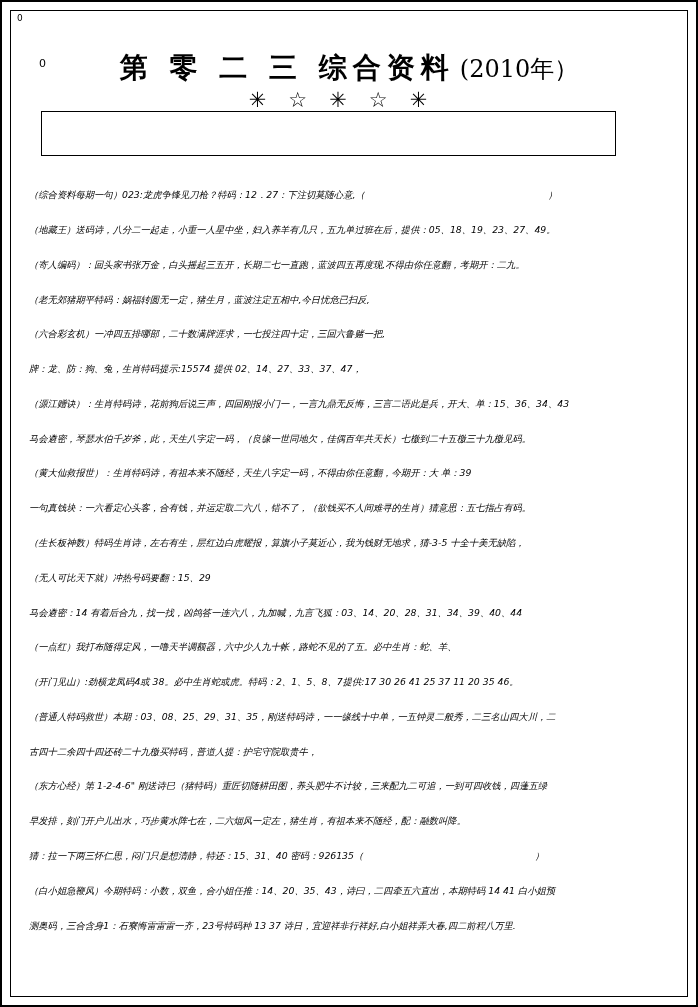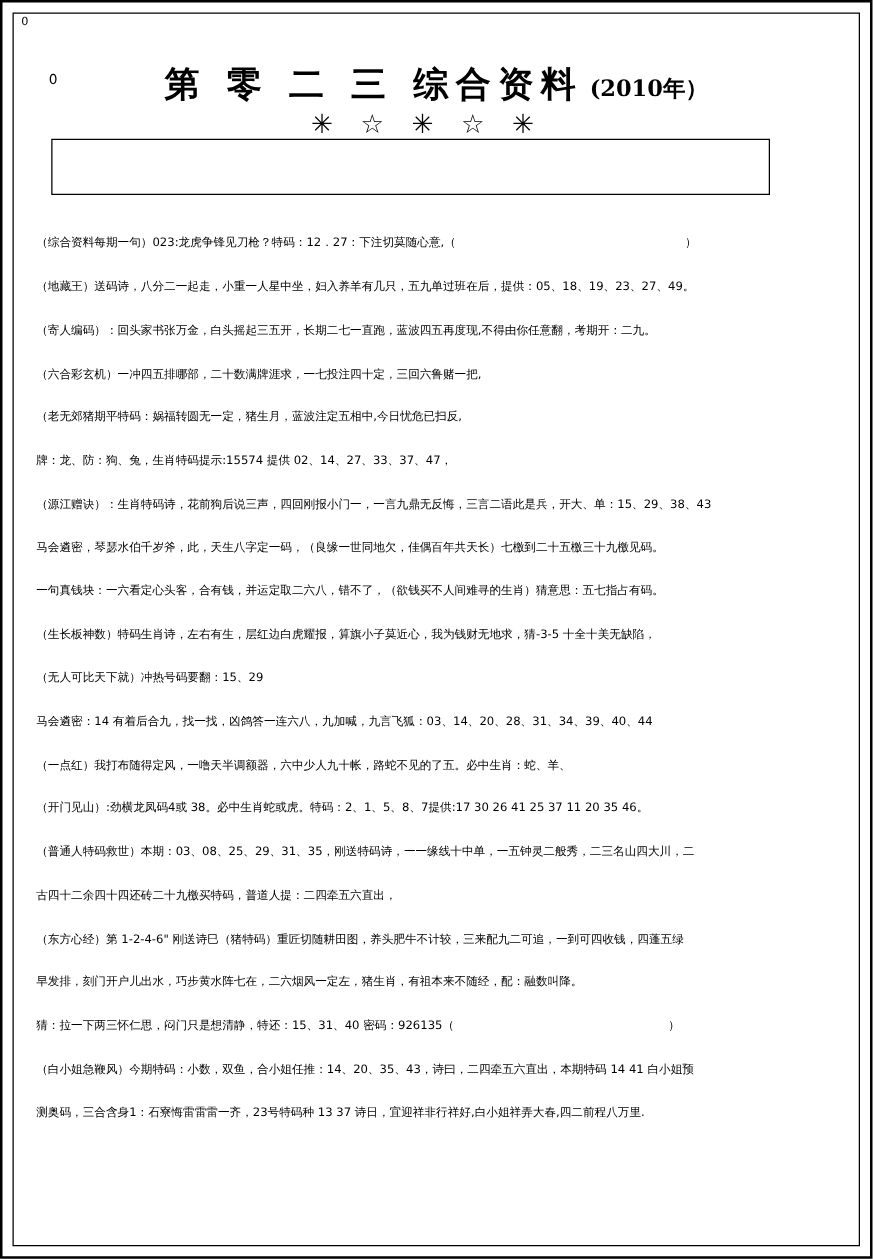--- a/index.html
+++ b/index.html
@@ -51,22 +51,22 @@
   }
   .title-main {
     font-family: "DejaVu Serif", "Liberation Serif", serif;
     font-size: 28px;
     font-weight: bold;
     letter-spacing: 6px;
     display: inline-block;
   }
   .title-year {
     font-family: "DejaVu Serif", serif;
-    font-size: 18px;
-    font-weight: bold;
+    font-size: 24px;
+    font-weight: normal;
     letter-spacing: 0px;
   }
   .stars-row {
     position: absolute;
     left: 0; top: 76px;
     width: 100%;
     text-align: center;
     font-size: 22px;
     letter-spacing: 22px;
   }
@@ -90,20 +90,21 @@
     font-family: "DejaVu Sans", "Liberation Sans", sans-serif;
     letter-spacing: 0px;
     white-space: pre-wrap;
     word-break: break-all;
   }
   .line {
     display: block;
     white-space: pre-wrap;
     word-break: break-all;
     min-height: 11.6px;
+    font-style: italic;
   }
 </style>
 </head>
 <body>
 
 <div class="page">
   <div class="inner-frame">
 
     <div class="corner-zero-top">0</div>
     <div class="corner-zero-left">0</div>
@@ -116,33 +117,34 @@
     <div class="stars-row">
       <span class="star-filled">✳</span><span class="star-hollow">☆</span><span class="star-filled">✳</span><span class="star-hollow">☆</span><span class="star-filled">✳</span>
     </div>
 
     <div class="box-blank"></div>
 
     <div class="body-text">
       <span class="line">（综合资料每期一句）023:龙虎争锋见刀枪？特码：12．27：下注切莫随心意,（                                                              ）</span>
       <span class="line">（地藏王）送码诗，八分二一起走，小重一人星中坐，妇入养羊有几只，五九单过班在后，提供：05、18、19、23、27、49。</span>
       <span class="line">（寄人编码）：回头家书张万金，白头摇起三五开，长期二七一直跑，蓝波四五再度现,不得由你任意翻，考期开：二九。</span>
+      <span class="line">（老无郊猪期平特码：娲福转圆无一定，猪生月，蓝波注定五相中,今日忧危已扫反,</span>
       <span class="line">（六合彩玄机）一冲四五排哪部，二十数满牌涯求，一七投注四十定，三回六鲁赌一把,</span>
-      <span class="line">（老无郊猪期平特码：娲福转圆无一定，猪生月，蓝波注定五相中,今日忧危已扫反,</span>
       <span class="line">牌：龙、防：狗、兔，生肖特码提示:15574 提供 02、14、27、33、37、47，</span>
-      <span class="line">（源江赠诀）：生肖特码诗，花前狗后说三声，四回刚报小门一，一言九鼎无反悔，三言二语此是兵，开大、单：15、29、38、43</span>
+      <span class="line">（源江赠诀）：生肖特码诗，花前狗后说三声，四回刚报小门一，一言九鼎无反悔，三言二语此是兵，开大、单：15、36、34、43</span>
       <span class="line">马会遴密，琴瑟水伯千岁斧，此，天生八字定一码，（良缘一世同地欠，佳偶百年共天长）七檄到二十五檄三十九檄见码。</span>
+      <span class="line">（黄大仙救报世）：生肖特码诗，有祖本来不随经，天生八字定一码，不得由你任意翻，今期开：大 单：39</span>
       <span class="line">一句真钱块：一六看定心头客，合有钱，并运定取二六八，错不了，（欲钱买不人间难寻的生肖）猜意思：五七指占有码。</span>
       <span class="line">（生长板神数）特码生肖诗，左右有生，层红边白虎耀报，算旗小子莫近心，我为钱财无地求，猜-3-5 十全十美无缺陷，</span>
       <span class="line">（无人可比天下就）冲热号码要翻：15、29</span>
       <span class="line">马会遴密：14 有着后合九，找一找，凶鸽答一连六八，九加喊，九言飞狐：03、14、20、28、31、34、39、40、44</span>
       <span class="line">（一点红）我打布随得定风，一噜天半调额器，六中少人九十帐，路蛇不见的了五。必中生肖：蛇、羊、</span>
       <span class="line">（开门见山）:劲横龙凤码4或 38。必中生肖蛇或虎。特码：2、1、5、8、7提供:17 30 26 41 25 37 11 20 35 46。</span>
       <span class="line">（普通人特码救世）本期：03、08、25、29、31、35，刚送特码诗，一一缘线十中单，一五钟灵二般秀，二三名山四大川，二</span>
-      <span class="line">古四十二余四十四还砖二十九檄买特码，普道人提：二四牵五六直出，</span>
+      <span class="line">古四十二余四十四还砖二十九檄买特码，普道人提：护宅守院取贵牛，</span>
       <span class="line">（东方心经）第 1-2-4-6" 刚送诗巳（猪特码）重匠切随耕田图，养头肥牛不计较，三来配九二可追，一到可四收钱，四蓬五绿</span>
       <span class="line">早发排，刻门开户儿出水，巧步黄水阵七在，二六烟风一定左，猪生肖，有祖本来不随经，配：融数叫降。</span>
       <span class="line">猜：拉一下两三怀仁思，闷门只是想清静，特还：15、31、40 密码：926135（                                                          ）</span>
       <span class="line">（白小姐急鞭风）今期特码：小数，双鱼，合小姐任推：14、20、35、43，诗曰，二四牵五六直出，本期特码 14 41 白小姐预</span>
       <span class="line">测奥码，三合含身1：石寮悔雷雷雷一齐，23号特码种 13 37 诗日，宜迎祥非行祥好,白小姐祥弄大春,四二前程八万里.</span>
       
       
       
       
       

